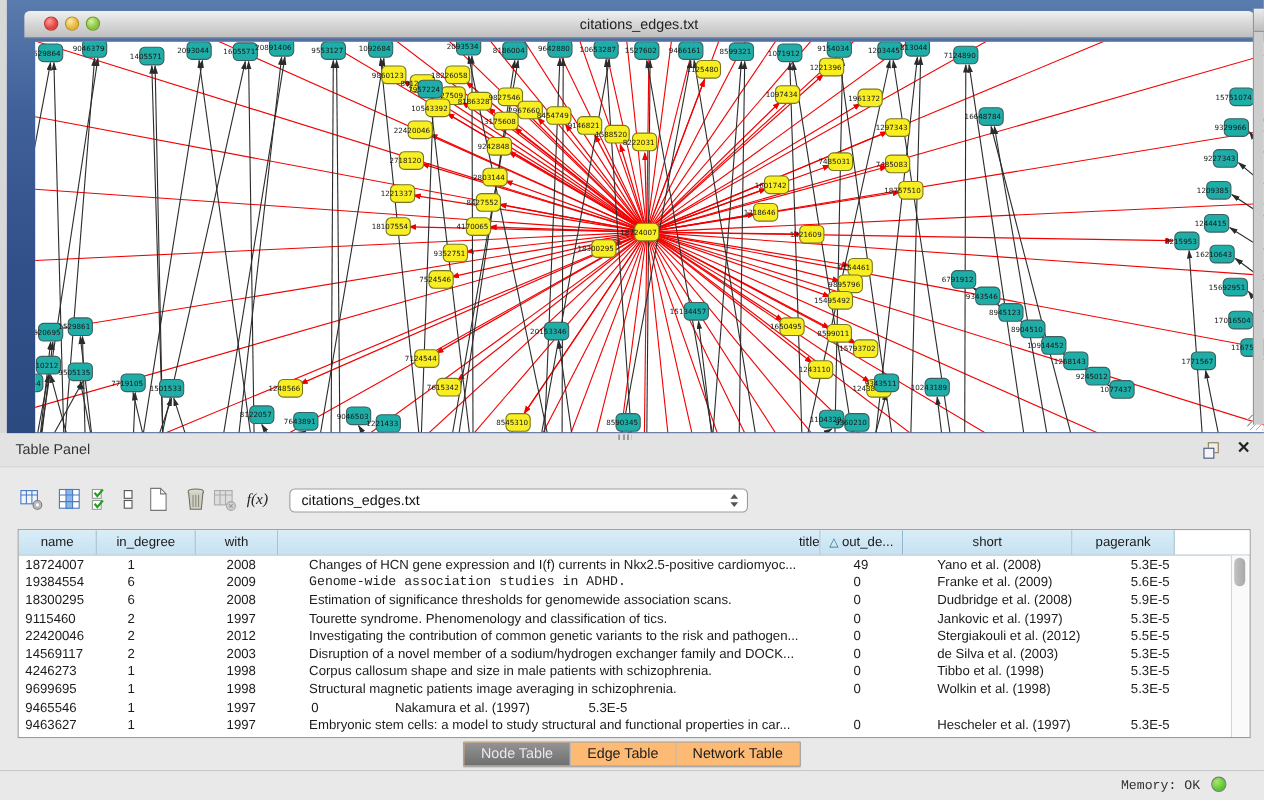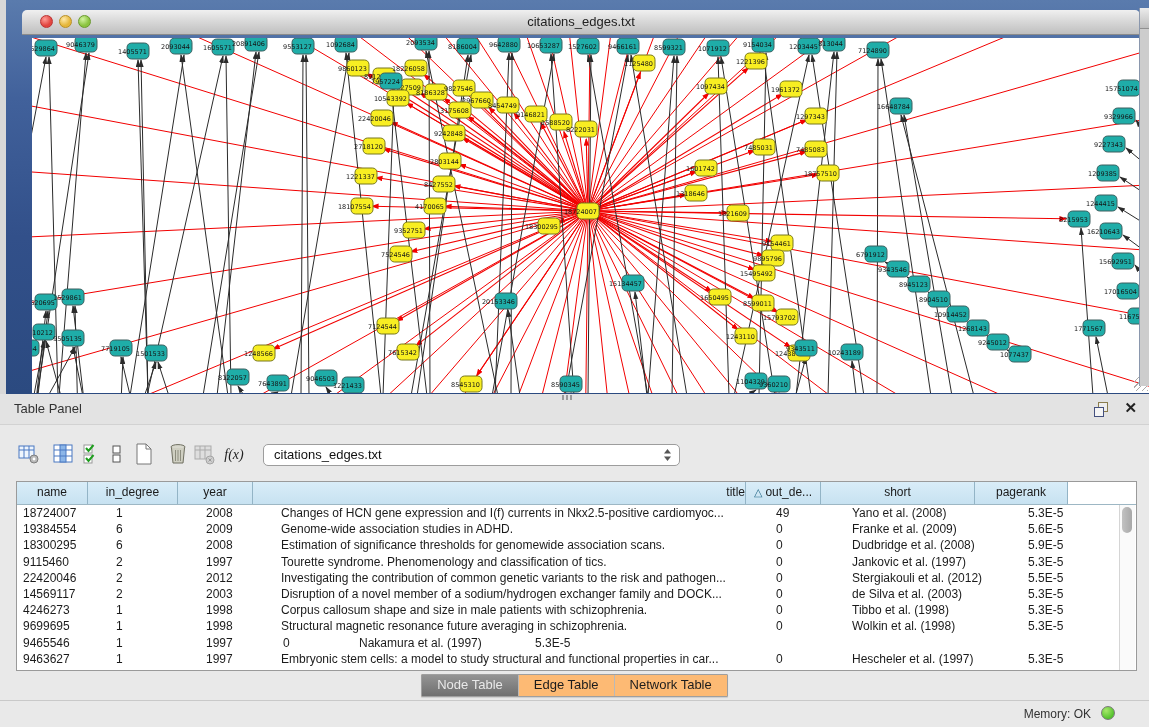--- a/index.html
+++ b/index.html
@@ -57,21 +57,21 @@
   .vsb .thumb{position:absolute;left:2px;top:2px;width:10px;height:26px;border-radius:5px;
               background:linear-gradient(90deg,#c2c2c2,#a8a8a8);}
   
   .tabsbar{position:absolute;left:0;top:249px;width:1149px;height:26px;display:flex;justify-content:center;}
   .seg{display:flex;height:21px;border:1px solid #9f9f9f;border-radius:1px;overflow:hidden;
        background:#fdba74;box-shadow:0 1px 1px rgba(0,0,0,0.12);}
   .seg .tab{padding:0 15px;font-size:13px;line-height:20px;color:#1c1c1c;border-right:1px solid #b9b9b9;}
   .seg .tab:last-child{border-right:none;}
   .seg .tab.sel{background:linear-gradient(180deg,#949494,#6f6f6f);color:#e9e9e9;}
   
-  .statusbar{position:absolute;left:0;top:275px;width:1149px;height:27px;border-top:1px solid #c9c9c9;}
+  .statusbar{position:absolute;left:0;top:275px;width:1149px;height:27px;border-top:1px solid #c9c9c9;font-family:Liberation Mono, monospace;}
   .mem{position:absolute;right:58px;top:6px;font-size:12px;color:#333;}
   .memdot{position:absolute;right:34px;top:5px;width:14px;height:14px;border-radius:50%;
           background:radial-gradient(circle at 35% 30%,#a8e86c,#55c22e 70%);border:1px solid #7a7a7a;box-sizing:border-box;}
 </style>
 </head>
 <body>
 
 <div class="app">
 
   <div class="desktop">
@@ -580,42 +580,42 @@
           <path d="M1 5.5 L4.5 1 L8 5.5 Z" fill="#555"></path>
           <path d="M1 8.5 L4.5 13 L8 8.5 Z" fill="#555"></path>
         </svg>
       </div>
     </div>
 
     <div class="tablewrap">
       <div class="thead">
           <div class="hcell" style="width: 71px;">name</div>
           <div class="hcell" style="width: 90px;">in_degree</div>
-          <div class="hcell" style="width: 75px;">year</div>
+          <div class="hcell" style="width: 75px;">with</div>
           <div class="hcell" style="width: 493px; text-align: right;">title</div>
           <div class="hcell" style="width: 75px;"><span class="sortg">△ </span>out_de...</div>
           <div class="hcell" style="width: 154px;">short</div>
           <div class="hcell" style="width: 93px;">pagerank</div>
           <div class="hfill"></div>
         </div>
       <div>
           <div class="trow">
             <div class="tcell" style="width: 93px; padding-left: 6px;">18724007</div>
             <div class="tcell" style="width: 90px; padding-left: 6px;">1</div>
             <div class="tcell" style="width: 75px; padding-left: 6px;">2008</div>
             <div class="tcell" style="width: 493px; padding-left: 6px;">Changes of HCN gene expression and I(f) currents in Nkx2.5-positive cardiomyoc...</div>
             <div class="tcell" style="width: 75px; padding-left: 8px;">49</div>
             <div class="tcell" style="width: 154px; padding-left: 9px;">Yano et al. (2008)</div>
             <div class="tcell" style="width: 93px; padding-left: 31px;">5.3E-5</div>
           </div>
           <div class="trow">
             <div class="tcell" style="width: 93px; padding-left: 6px;">19384554</div>
             <div class="tcell" style="width: 90px; padding-left: 6px;">6</div>
             <div class="tcell" style="width: 75px; padding-left: 6px;">2009</div>
-            <div class="tcell" style="width: 493px; padding-left: 6px;">Genome-wide association studies in ADHD.</div>
+            <div class="tcell" style="width: 493px; padding-left: 6px; font-family: Liberation Mono, monospace;">Genome-wide association studies in ADHD.</div>
             <div class="tcell" style="width: 75px; padding-left: 8px;">0</div>
             <div class="tcell" style="width: 154px; padding-left: 9px;">Franke et al. (2009)</div>
             <div class="tcell" style="width: 93px; padding-left: 31px;">5.6E-5</div>
           </div>
           <div class="trow">
             <div class="tcell" style="width: 93px; padding-left: 6px;">18300295</div>
             <div class="tcell" style="width: 90px; padding-left: 6px;">6</div>
             <div class="tcell" style="width: 75px; padding-left: 6px;">2008</div>
             <div class="tcell" style="width: 493px; padding-left: 6px;">Estimation of significance thresholds for genomewide association scans.</div>
             <div class="tcell" style="width: 75px; padding-left: 8px;">0</div>
@@ -655,21 +655,21 @@
             <div class="tcell" style="width: 75px; padding-left: 6px;">1998</div>
             <div class="tcell" style="width: 493px; padding-left: 6px;">Corpus callosum shape and size in male patients with schizophrenia.</div>
             <div class="tcell" style="width: 75px; padding-left: 8px;">0</div>
             <div class="tcell" style="width: 154px; padding-left: 9px;">Tibbo et al. (1998)</div>
             <div class="tcell" style="width: 93px; padding-left: 31px;">5.3E-5</div>
           </div>
           <div class="trow">
             <div class="tcell" style="width: 93px; padding-left: 6px;">9699695</div>
             <div class="tcell" style="width: 90px; padding-left: 6px;">1</div>
             <div class="tcell" style="width: 75px; padding-left: 6px;">1998</div>
-            <div class="tcell" style="width: 493px; padding-left: 6px;">Structural magnetic resonance future averaging in schizophrenia.</div>
+            <div class="tcell" style="width: 493px; padding-left: 6px;">Structural magnetic patients image averaging in schizophrenia.</div>
             <div class="tcell" style="width: 75px; padding-left: 8px;">0</div>
             <div class="tcell" style="width: 154px; padding-left: 9px;">Wolkin et al. (1998)</div>
             <div class="tcell" style="width: 93px; padding-left: 31px;">5.3E-5</div>
           </div>
           <div class="trow">
             <div class="tcell" style="width: 93px; padding-left: 6px;">9465546</div>
             <div class="tcell" style="width: 90px; padding-left: 6px;">1</div>
             <div class="tcell" style="width: 75px; padding-left: 6px;">1997</div>
             <div class="tcell" style="width: 75px; padding-left: 8px;">0</div>
             <div class="tcell" style="width: 154px; padding-left: 9px;">Nakamura et al. (1997)</div>

